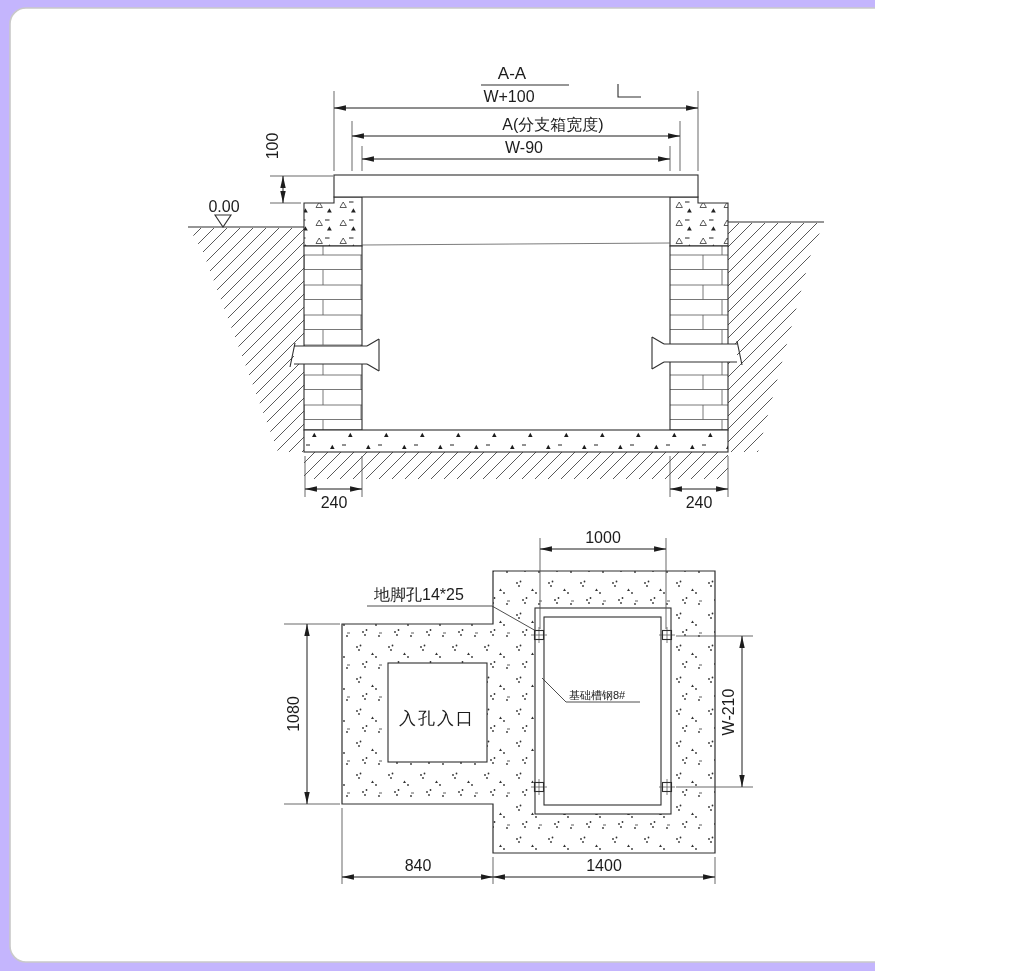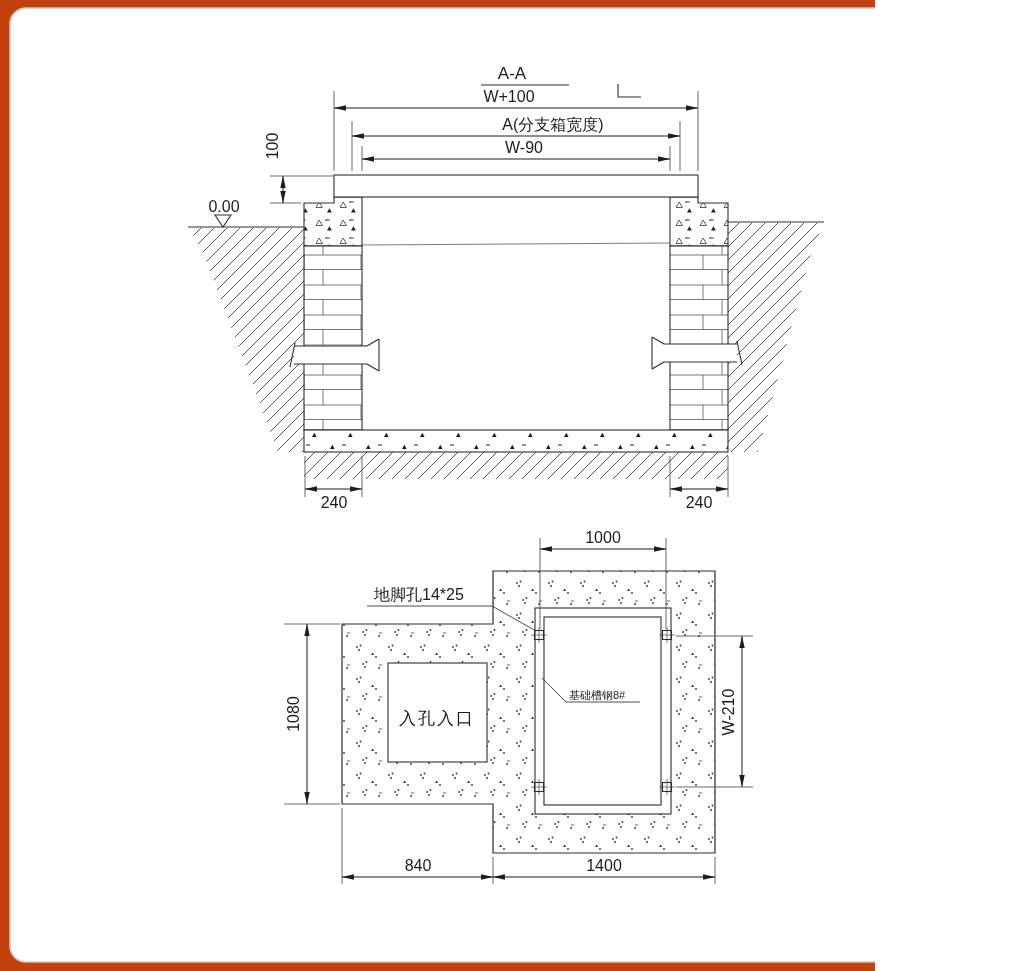--- a/index.html
+++ b/index.html
@@ -1,16 +1,16 @@
 <!DOCTYPE html>
 <html><head>
 <meta charset="utf-8">
 <style>
   html,body{margin:0;padding:0;background:#ffffff;}
-  .page{position:relative;width:875px;height:971px;background:#c2410c;overflow:hidden;}
+  .page{position:relative;width:875px;height:971px;background:#c4b5fd;overflow:hidden;}
   svg{display:block;}
   .txt{font-family:"Liberation Sans","DejaVu Sans",sans-serif;fill:#1c1c1c;}
   .ln{stroke:#2e2e2e;stroke-width:1.1;fill:none;}
   .lnf{stroke:#2e2e2e;stroke-width:1.1;}
   .thin{stroke:#5a5a5a;stroke-width:0.8;fill:none;}
   .ext{stroke:#4f4f4f;stroke-width:0.85;fill:none;}
   .dim{stroke:#1c1c1c;stroke-width:1;fill:none;}
   .leader{stroke:#3a3a3a;stroke-width:0.9;fill:none;}
 </style>
 </head>

